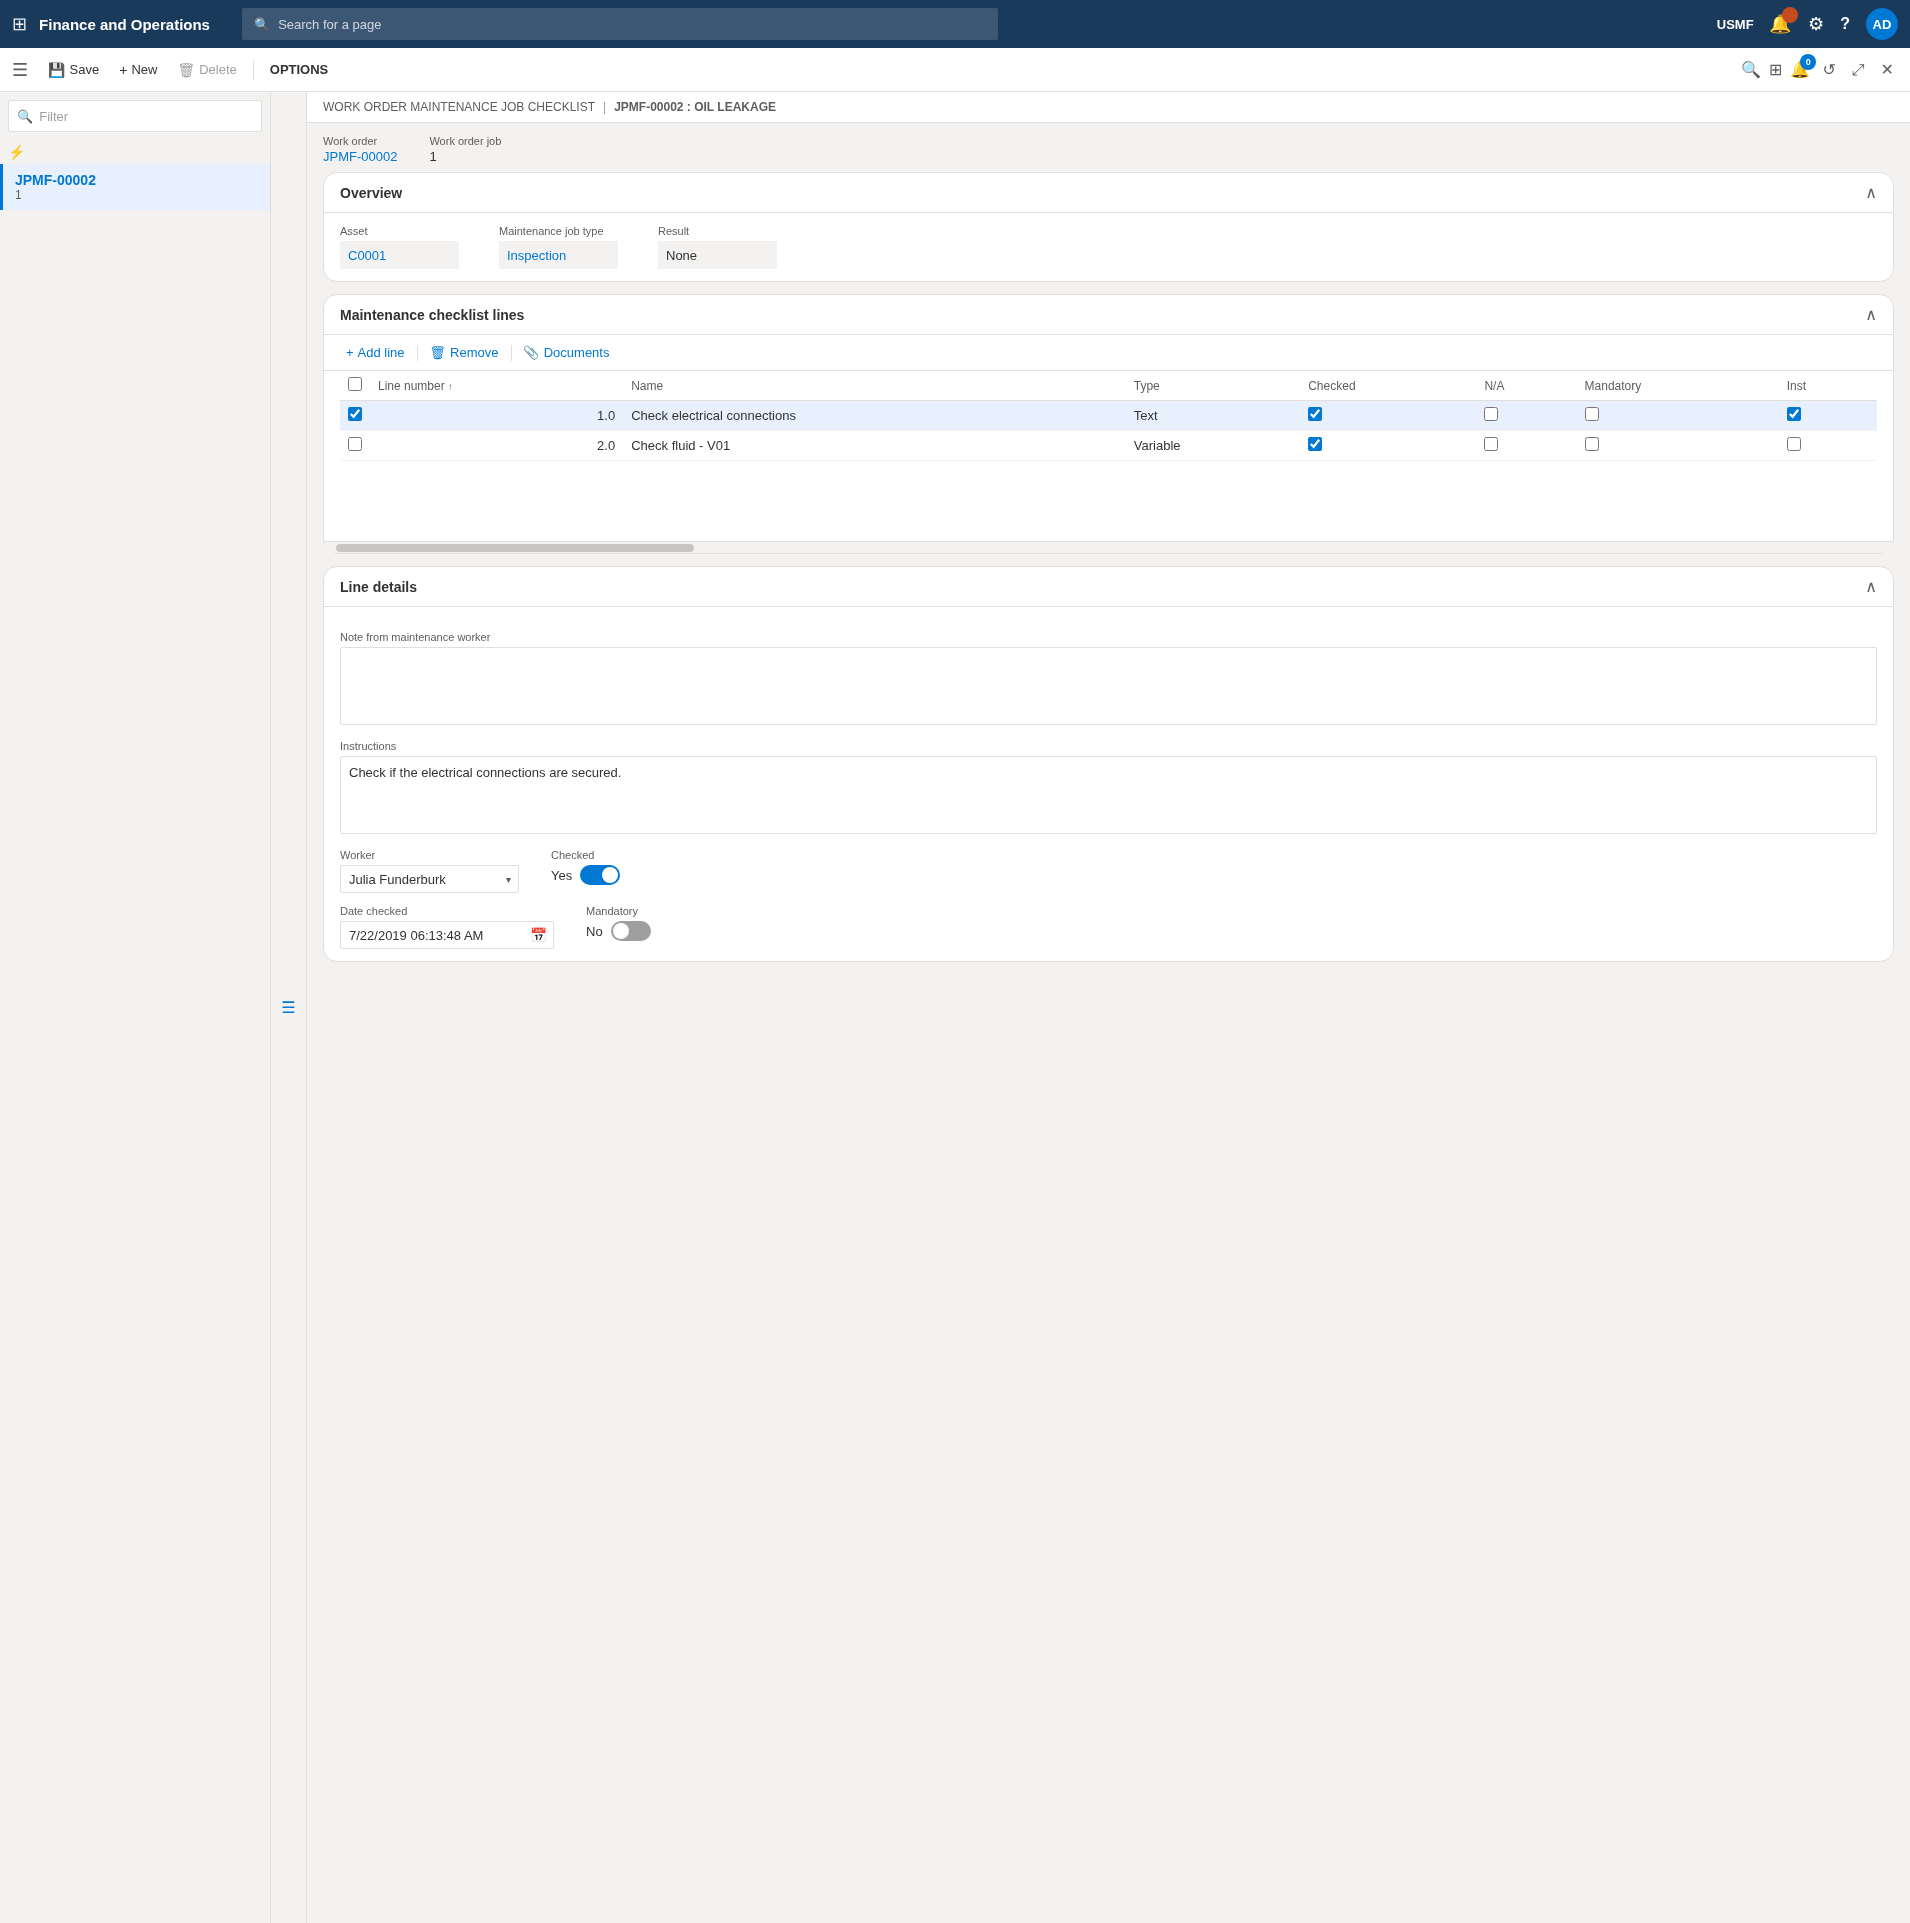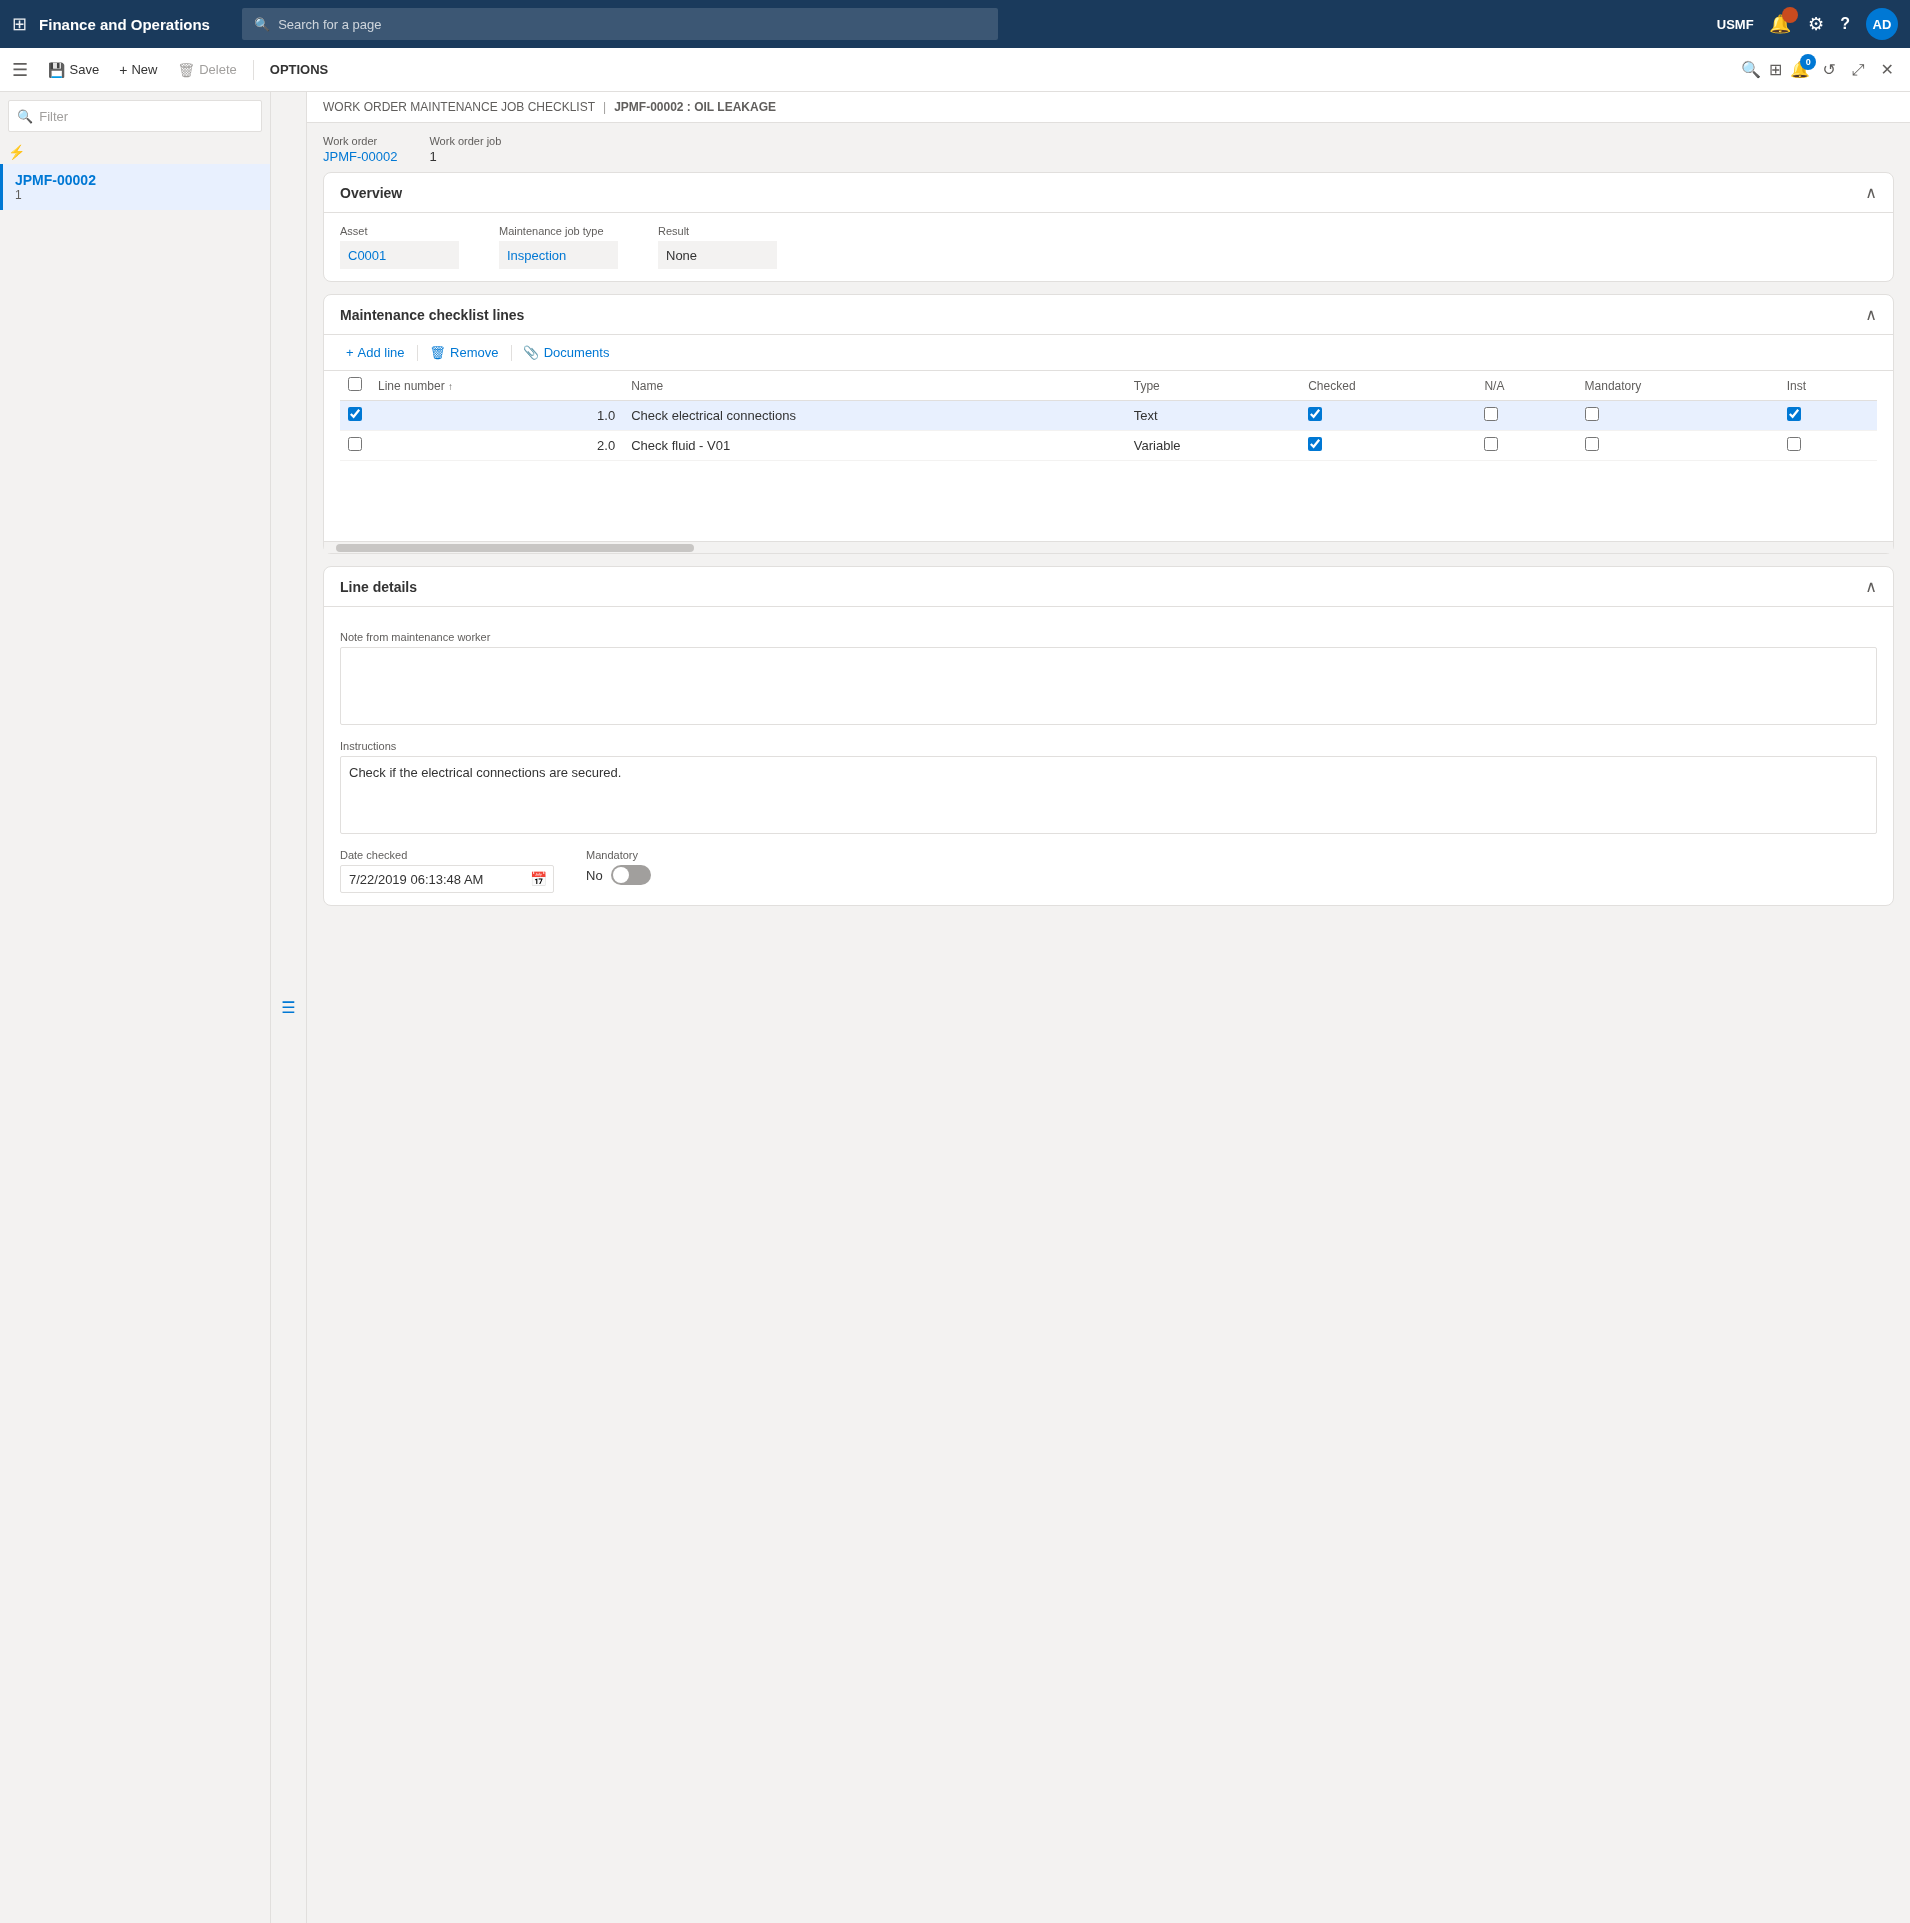--- a/index.html
+++ b/index.html
@@ -108,21 +108,21 @@
     .form-area { padding: 12px 16px; }
 
     .field-row { display: flex; gap: 32px; margin-bottom: 8px; }
     .field-group { display: flex; flex-direction: column; }
     .field-label { font-size: 11px; color: #605e5c; margin-bottom: 2px; }
     .field-value { font-size: 13px; color: #0078d4; text-decoration: none; cursor: pointer; }
     .field-value-text { font-size: 13px; color: #333; }
 
     
     .section-card {
-      background: #fff; border: 1px solid #e1dfdd; border-radius: 8px; margin-bottom: 12px;
+      background: #fff; border: 1px solid #e1dfdd; border-radius: 14px; margin-bottom: 12px;
     }
     .section-header {
       display: flex; align-items: center; justify-content: space-between;
       padding: 10px 16px; border-bottom: 1px solid #e1dfdd; cursor: pointer;
     }
     .section-title { font-size: 14px; font-weight: 600; color: #333; }
     .section-toggle { font-size: 16px; color: #605e5c; }
     .section-body { padding: 12px 16px; }
 
     
@@ -439,20 +439,40 @@
           <div>
             <div class="ld-label">Note from maintenance worker</div>
             <textarea class="ld-textarea" rows="4" style=""></textarea>
           </div>
 
           <div>
             <div class="ld-label">Instructions</div>
             <textarea class="ld-textarea" rows="4" style="">Check if the electrical connections are secured.</textarea>
           </div>
 
+          <div class="ld-row">
+            <div class="ld-field">
+              <span class="ld-field-label">Worker</span>
+              <div class="select-wrapper">
+                <select class="ld-select">
+                  <option>Julia Funderburk</option>
+                </select>
+                <span class="select-chevron">▾</span>
+              </div>
+            </div>
+            <div class="ld-field">
+              <span class="ld-field-label">Checked</span>
+              <div class="toggle-inner">
+                <span class="toggle-lbl">Yes</span>
+                <div class="toggle-switch on">
+                  <div class="toggle-knob"></div>
+                </div>
+              </div>
+            </div>
+          </div>
 
           <div class="ld-row">
             <div class="ld-field">
               <span class="ld-field-label">Date checked</span>
               <div class="date-wrapper">
                 <input type="text" class="ld-date" value="7/22/2019 06:13:48 AM" style="">
                 <span class="date-icon">📅</span>
               </div>
             </div>
             <div class="ld-field">

